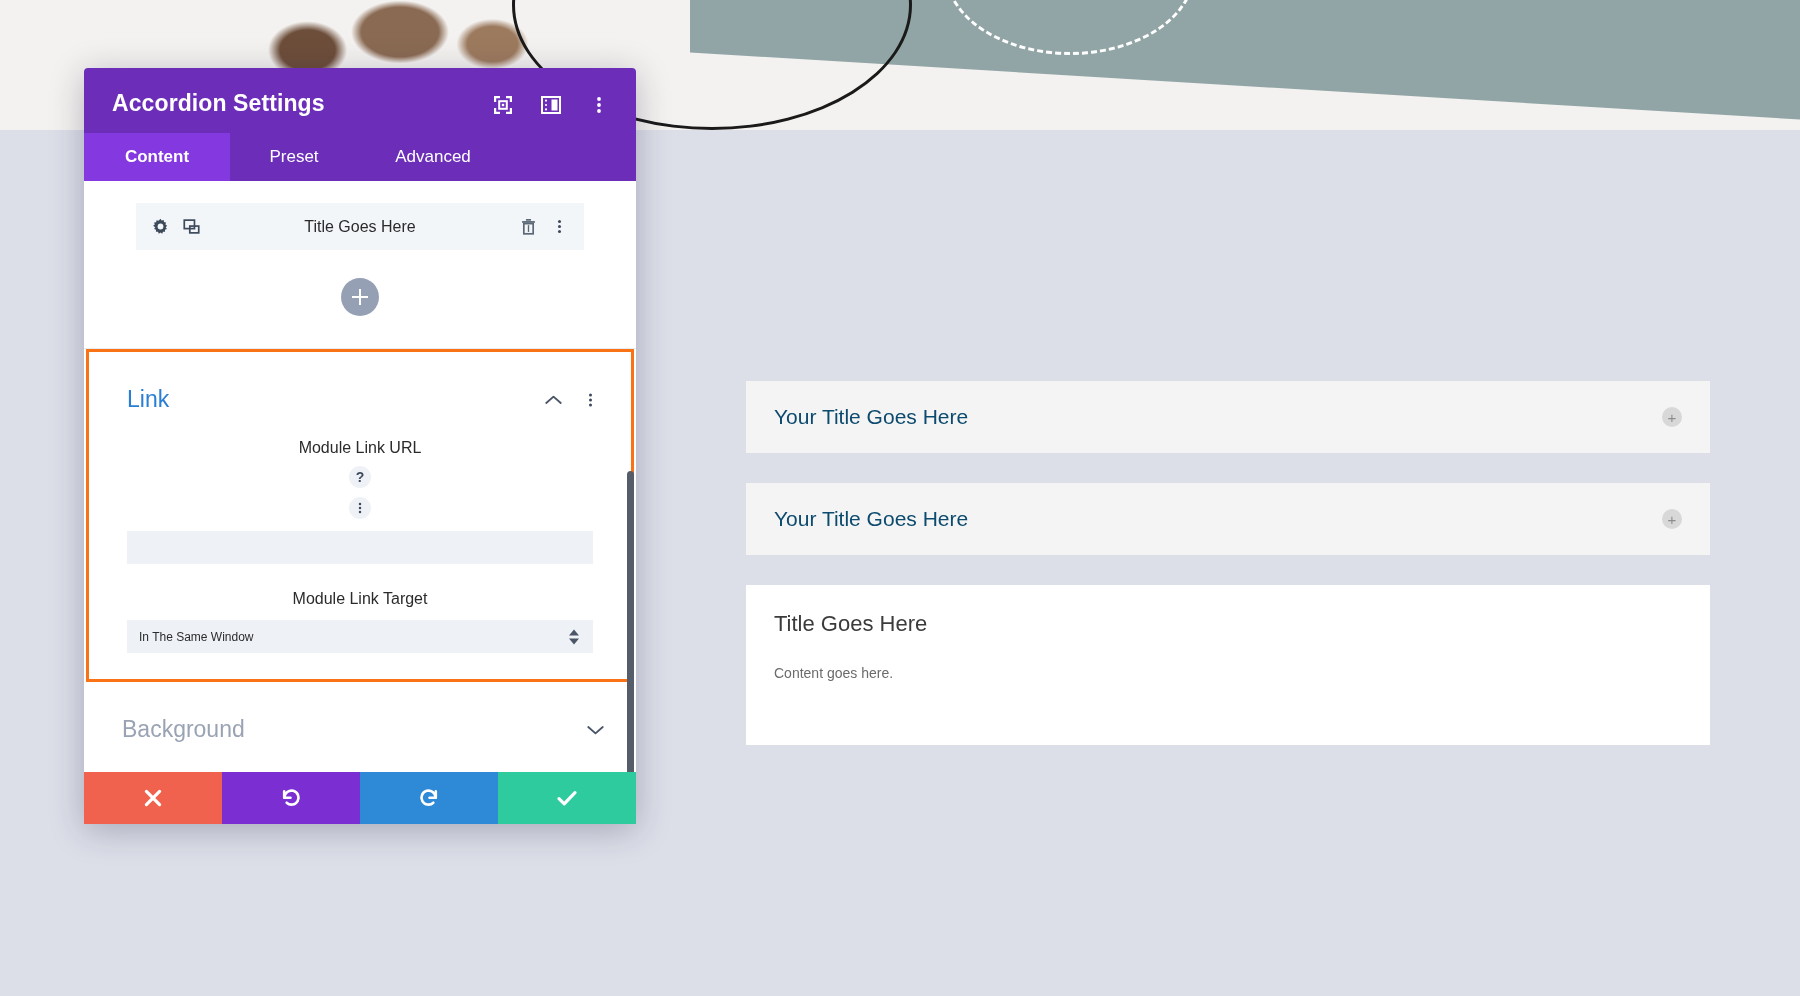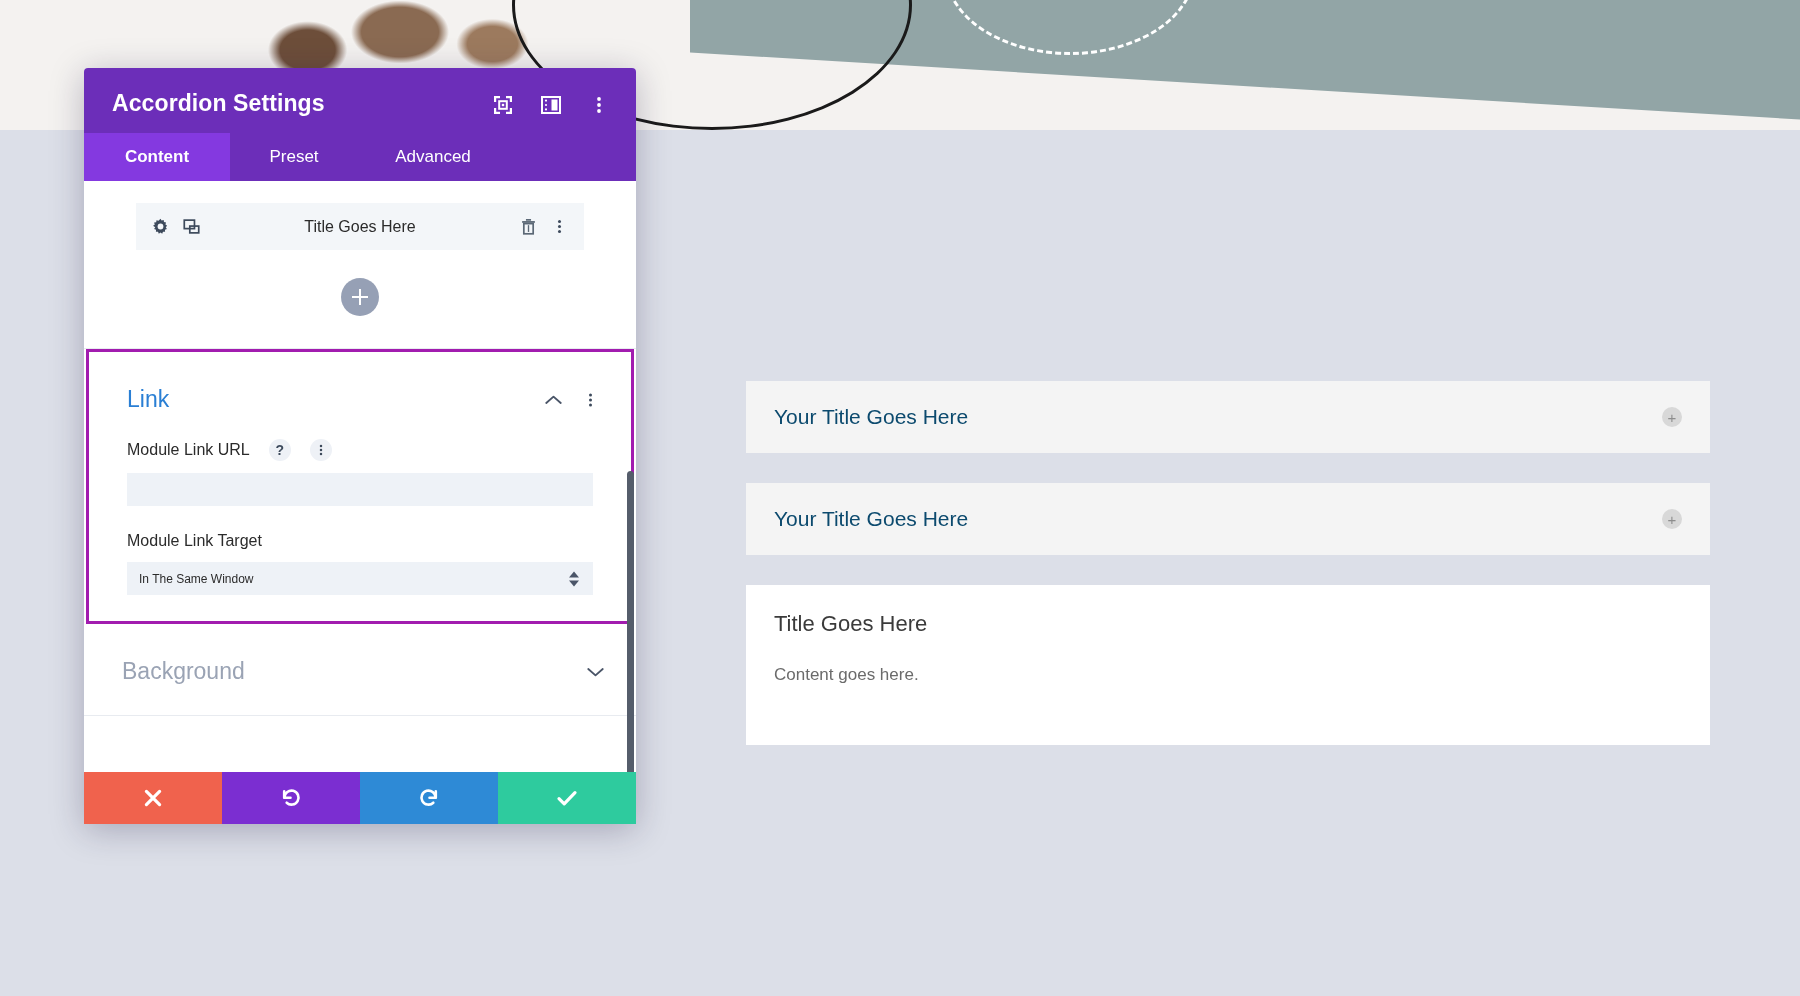--- a/index.html
+++ b/index.html
@@ -120,21 +120,21 @@
   }
 
   .acc-open .acc-title {
     font-size: 22px;
     color: #3b3b3b;
     margin-bottom: 28px;
     font-family: "Liberation Sans", sans-serif;
   }
 
   .acc-open .acc-body {
-    font-size: 17px;
+    font-size: 14px;
     color: #6b6b6b;
     font-family: "Liberation Sans", sans-serif;
   }
 
   
   #settings-modal {
     position: absolute;
     left: 84px;
     top: 68px;
     width: 552px;
@@ -271,21 +271,21 @@
     margin-top: 17px;
     font-size: 17px;
     color: #9aa3b4;
   }
 
   .section-divider { height: 1px; background: #e8ebf0; }
 
   
   .link-section {
     margin: 0 2px;
-    border: 3px solid #a21caf;
+    border: 3px solid #f97316;
     padding: 0 0 26px 0;
     position: relative;
     background: #ffffff;
   }
   .link-header {
     display: flex;
     align-items: center;
     padding: 34px 32px 0 38px;
   }
   .link-title {
@@ -296,22 +296,23 @@
     margin-left: auto;
     display: flex;
     align-items: center;
     gap: 20px;
   }
 
   .field-block { padding: 0 38px; margin-top: 26px; }
   .field-label-row {
     display: flex;
     align-items: center;
-    gap: 19px;
+    gap: 9px;
     margin-bottom: 12px;
+    flex-direction: column;
   }
   .field-label {
     font-size: 16px;
     color: #2b2b2b;
   }
   .help-badge {
     width: 22px; height: 22px;
     border-radius: 50%;
     background: #eef1f6;
     color: #3d4a5c;

